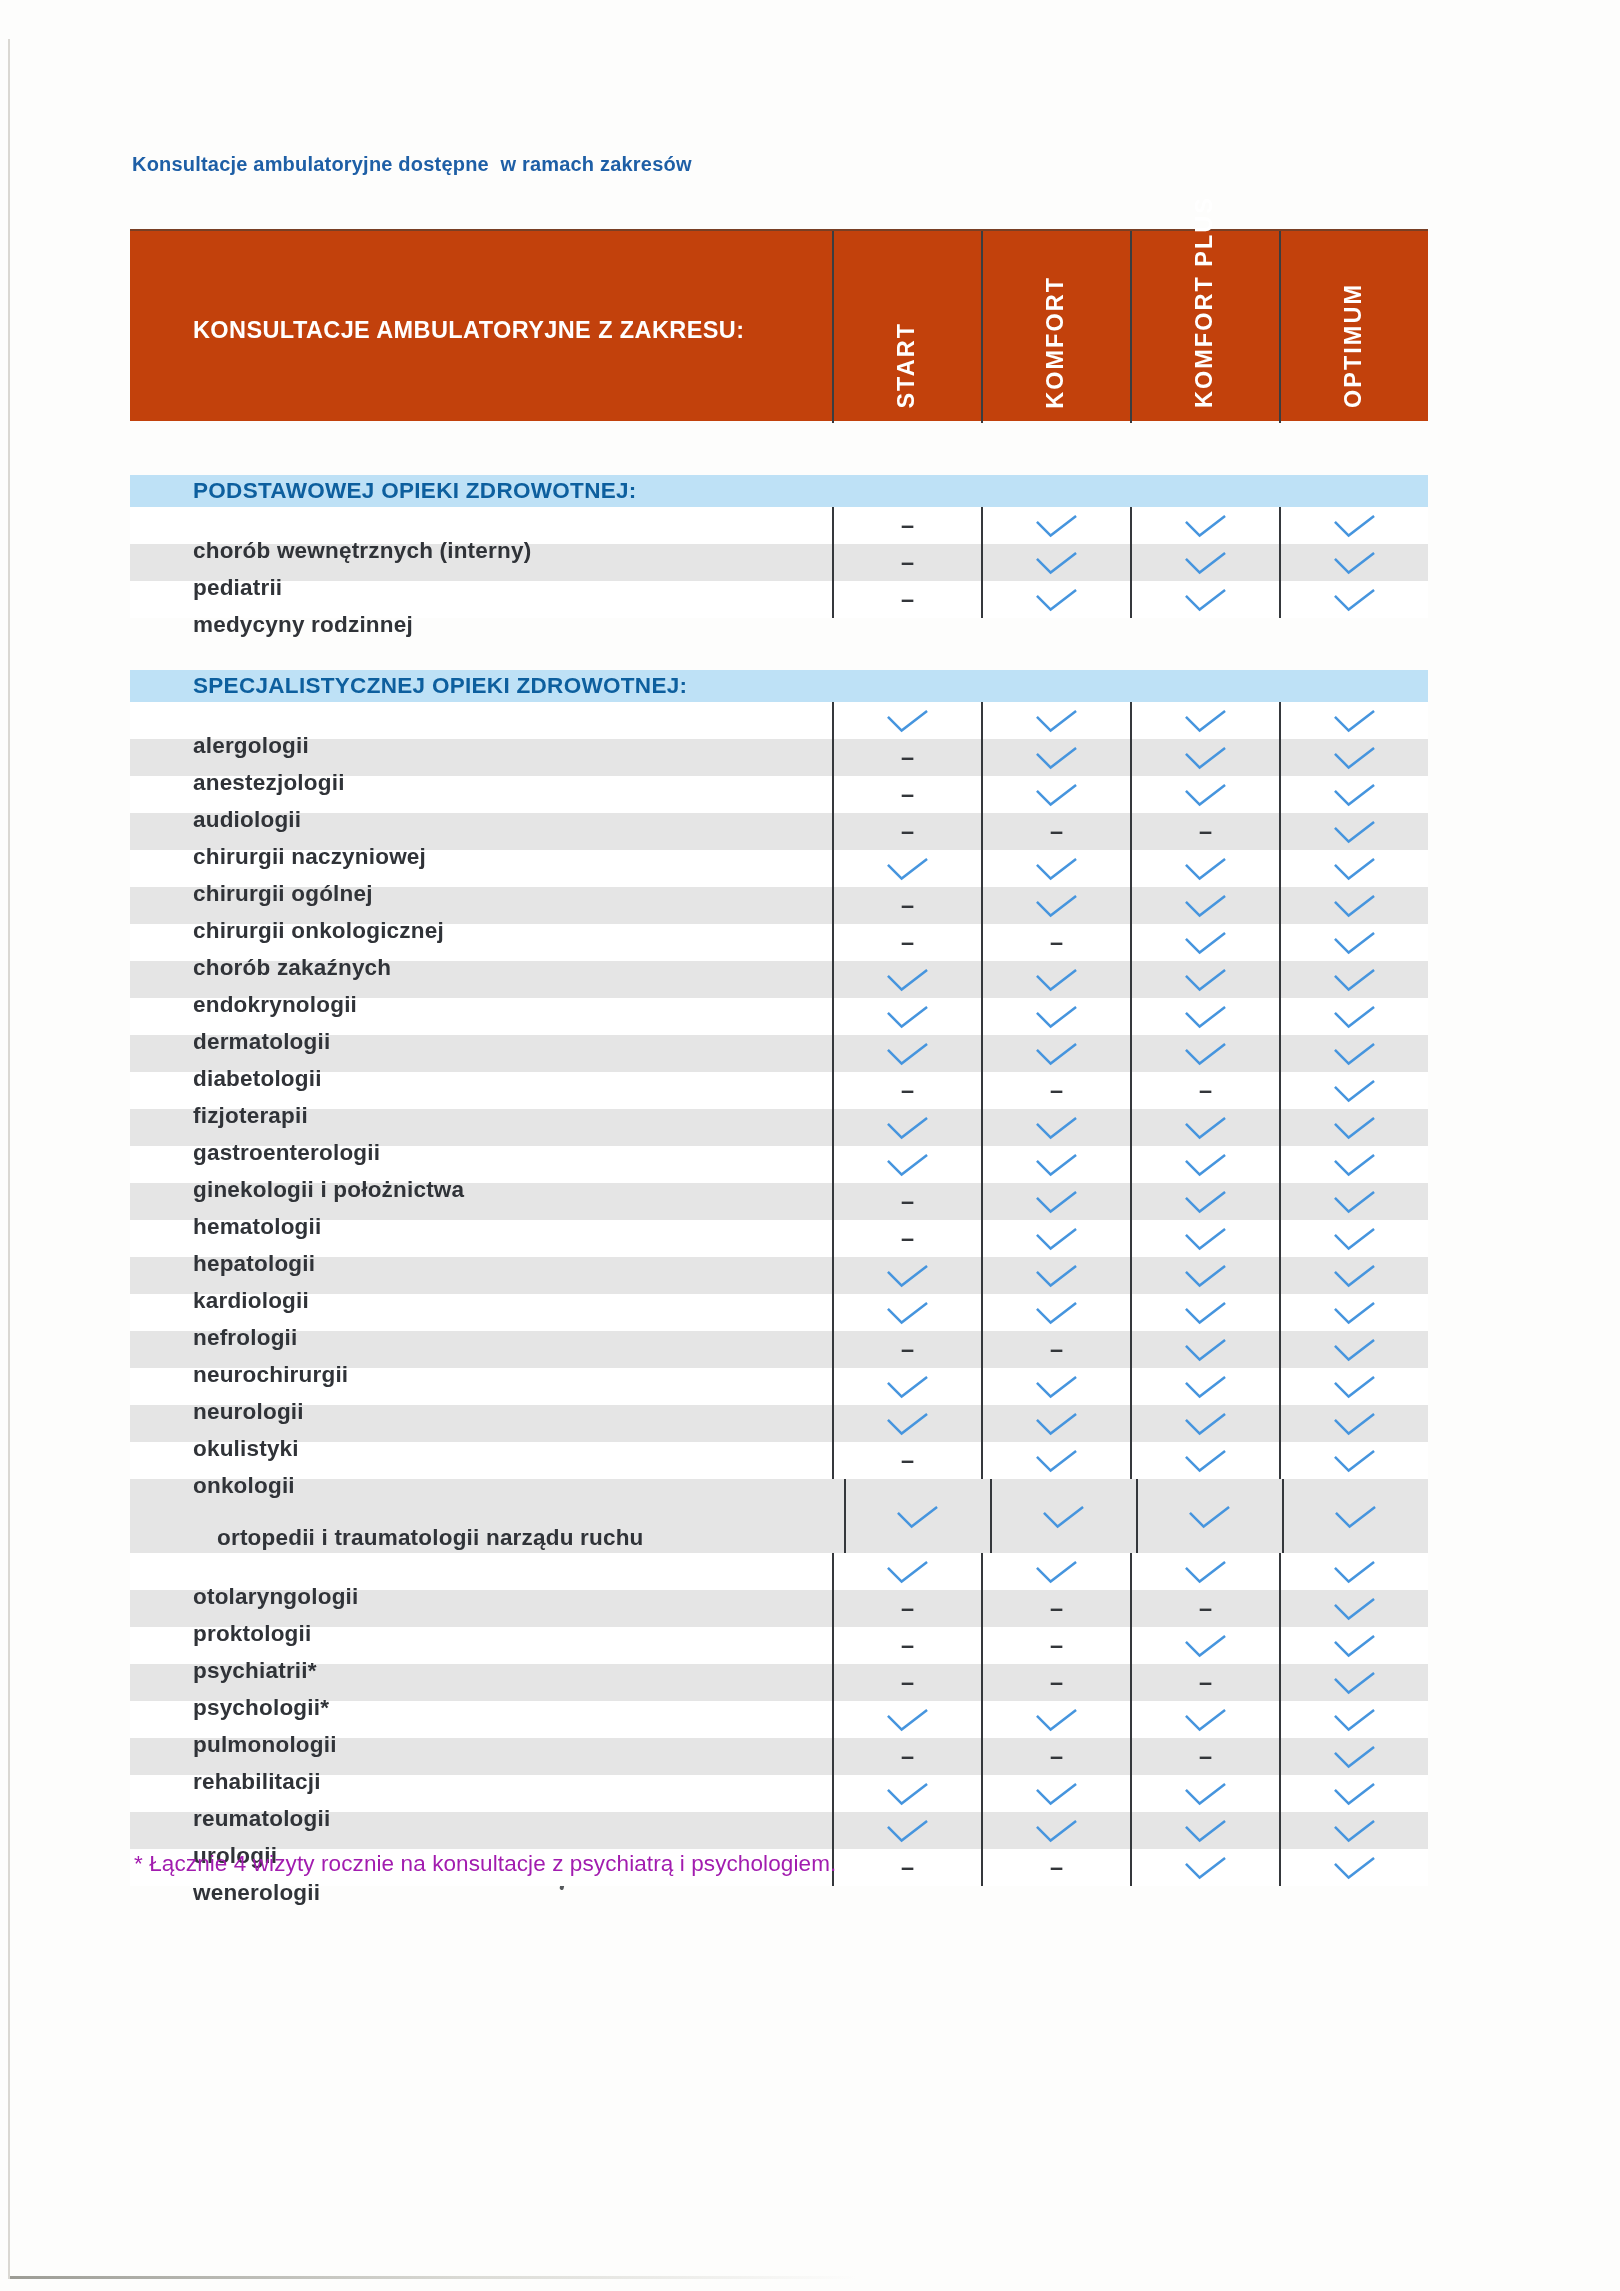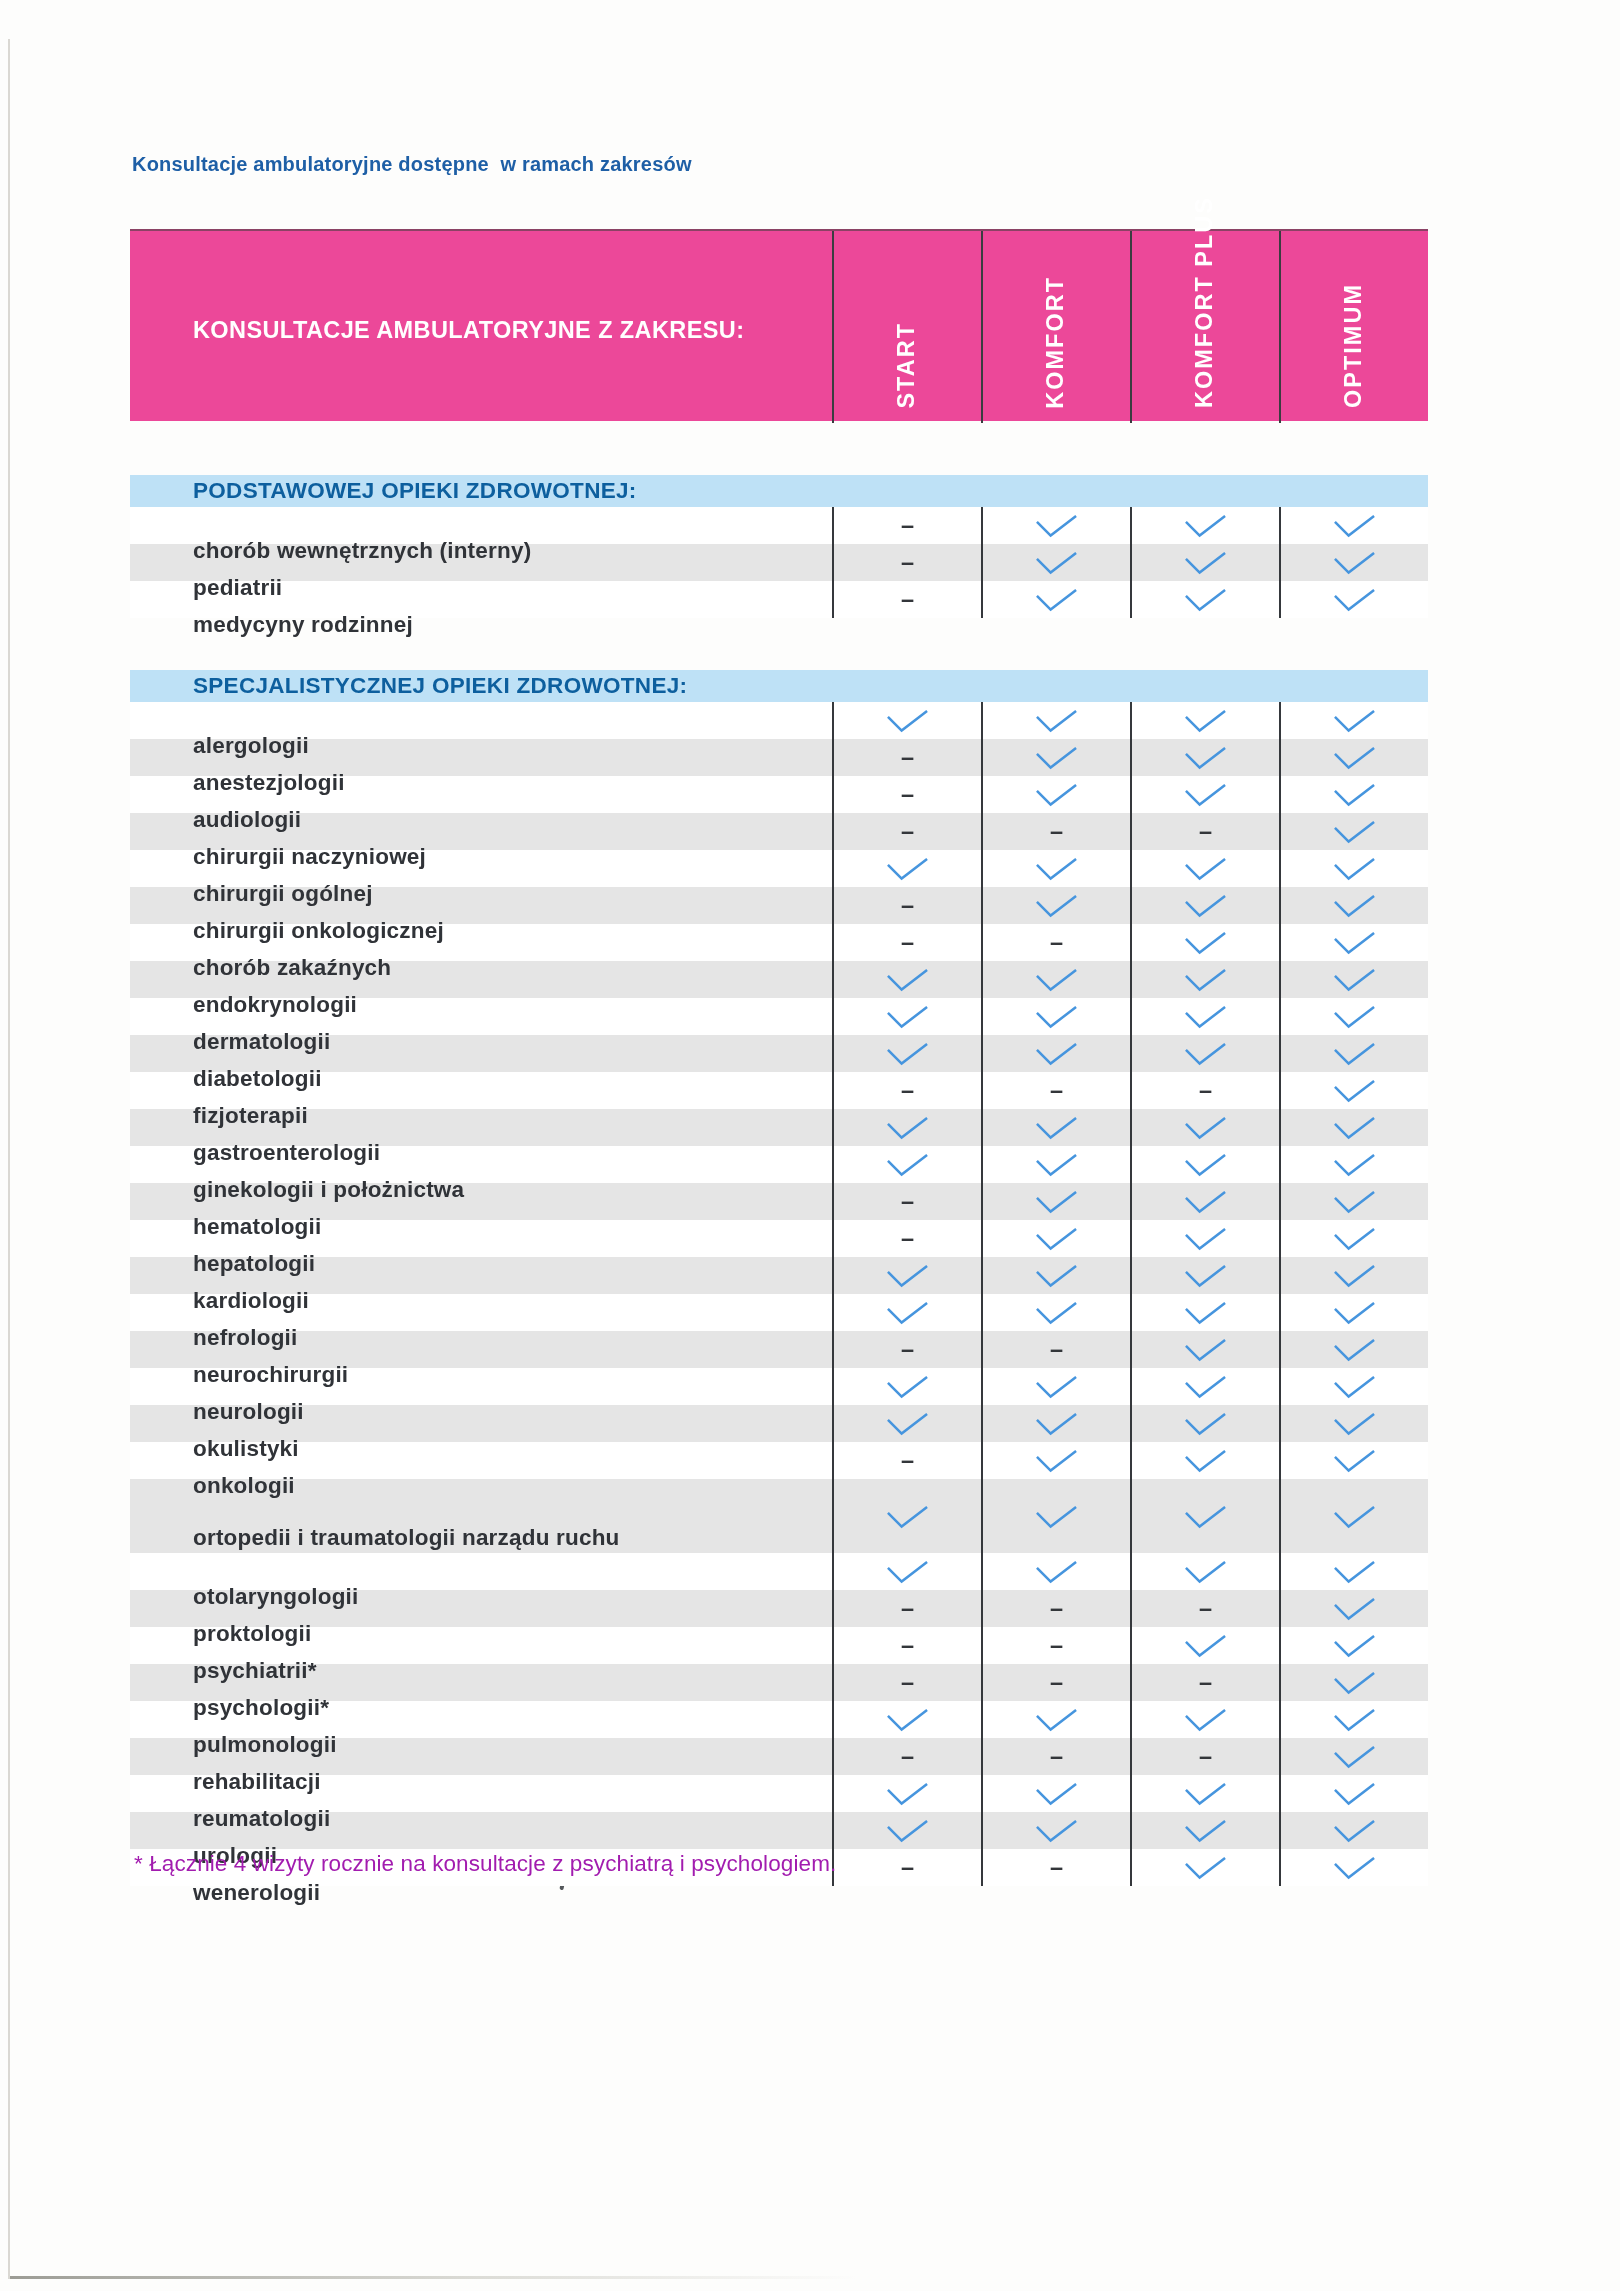--- a/index.html
+++ b/index.html
@@ -19,21 +19,21 @@
   #doc-title{
     position:absolute;left:132px;top:153px;
     font-size:20px;font-weight:700;color:#1e5fa6;
     letter-spacing:0.2px;white-space:pre;
   }
 
   #plan-table{position:absolute;left:130px;top:229px;width:1298px;}
 
   
   #table-header{
-    position:relative;height:192px;background:#ec4899;
+    position:relative;height:192px;background:#c2410c;
     border-top:2px solid rgba(60,62,58,.55);
     box-sizing:border-box;
   }
   #table-header-label{
     position:absolute;left:63px;top:86px;
     color:#ffffff;font-size:23.5px;font-weight:700;letter-spacing:0.4px;
   }
   .header-vline{position:absolute;top:0;width:2px;height:192px;background:#3a3d40;}
   .plan-label{
     position:absolute;bottom:12.7px;
@@ -47,21 +47,21 @@
 
   .section-band{
     height:32px;background:#bee1f6;
     display:flex;align-items:center;
     padding-left:63px;box-sizing:border-box;
     color:#0d5f9e;font-size:22.5px;font-weight:700;letter-spacing:0.3px;margin-top:48px;
   }
 
   .row{display:flex;height:37px;background:#ffffff;}
   .row.alt{background:#e5e5e5;}
-  .row.tall{height:74px;}
+  .row.tall{height:74px;padding-left:24px;}
   .cell-label{
     width:702px;box-sizing:border-box;
     display:flex;align-items:center;
     padding-left:63px;
     color:#303338;font-size:22.5px;font-weight:700;letter-spacing:0.2px;margin-top:44px;
   }
   .cell-plan{
     width:149px;box-sizing:border-box;
     border-left:2px solid #35383c;
     display:flex;align-items:center;justify-content:center;

